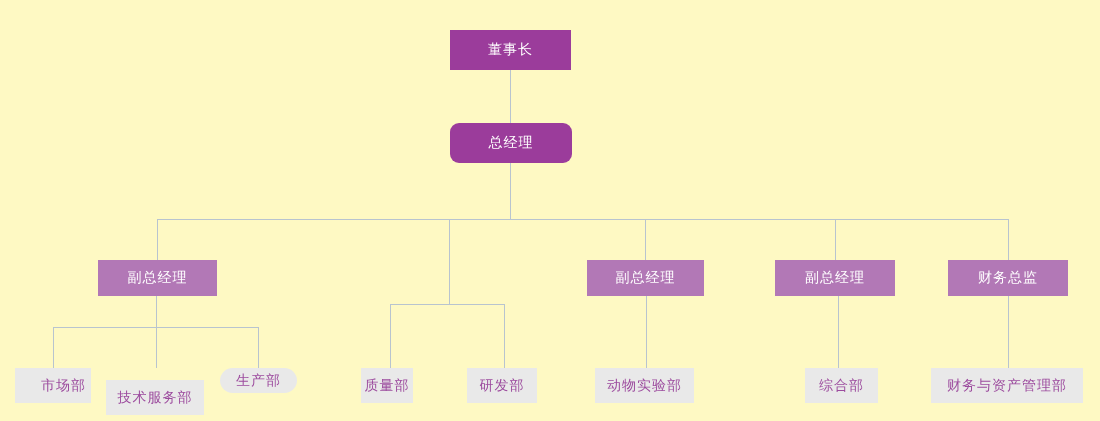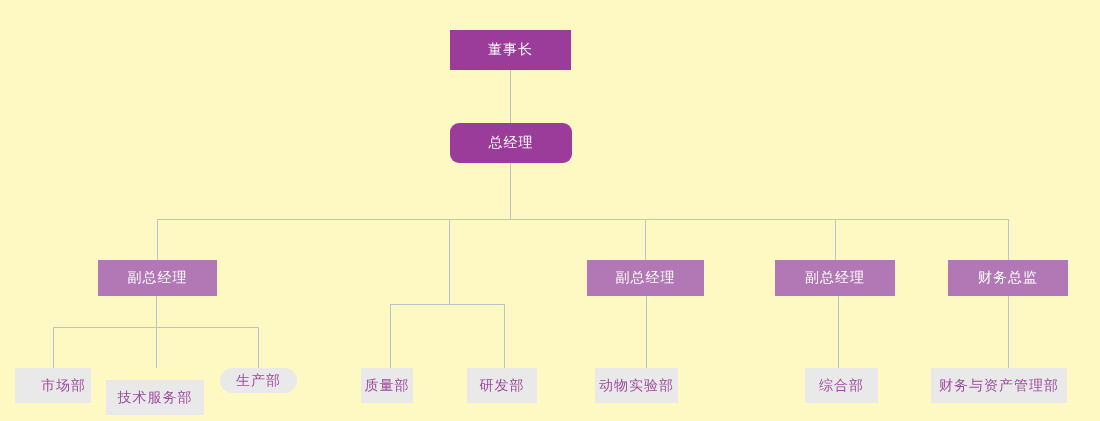--- a/index.html
+++ b/index.html
@@ -68,17 +68,17 @@
   <div class="box mgr" style="left:98px;  top:260px; width:119px; height:36px;">副总经理</div>
   <div class="box mgr" style="left:587px; top:260px; width:117px; height:36px;">副总经理</div>
   <div class="box mgr" style="left:775px; top:260px; width:120px; height:36px;">副总经理</div>
   <div class="box mgr" style="left:948px; top:260px; width:120px; height:36px;">财务总监</div>
 
   <div class="box dept" style="left:15px;  top:368px; width:76px;  height:35px;padding-left:21px;">市场部</div>
   <div class="box dept" style="left:106px; top:380px; width:98px;  height:35px;">技术服务部</div>
   <div class="box dept" style="left:220px; top:368px; width:77px;  height:25px;border-radius:17px;">生产部</div>
   <div class="box dept" style="left:353px; top:368px; width:52px;  height:35px;margin-left:8px;">质量部</div>
   <div class="box dept" style="left:467px; top:368px; width:70px;  height:35px;">研发部</div>
-  <div class="box dept" style="left:595px; top:368px; width:83px; height:35px;">动物实验部</div>
+  <div class="box dept" style="left:595px; top:368px; width:99px; height:35px;">动物实验部</div>
   <div class="box dept" style="left:805px; top:368px; width:73px;  height:35px;">综合部</div>
-  <div class="box dept" style="left:931px; top:368px; width:136px; height:35px;">财务与资产管理部</div>
+  <div class="box dept" style="left:931px; top:368px; width:152px; height:35px;">财务与资产管理部</div>
 
 </div>
 
 </body></html>

